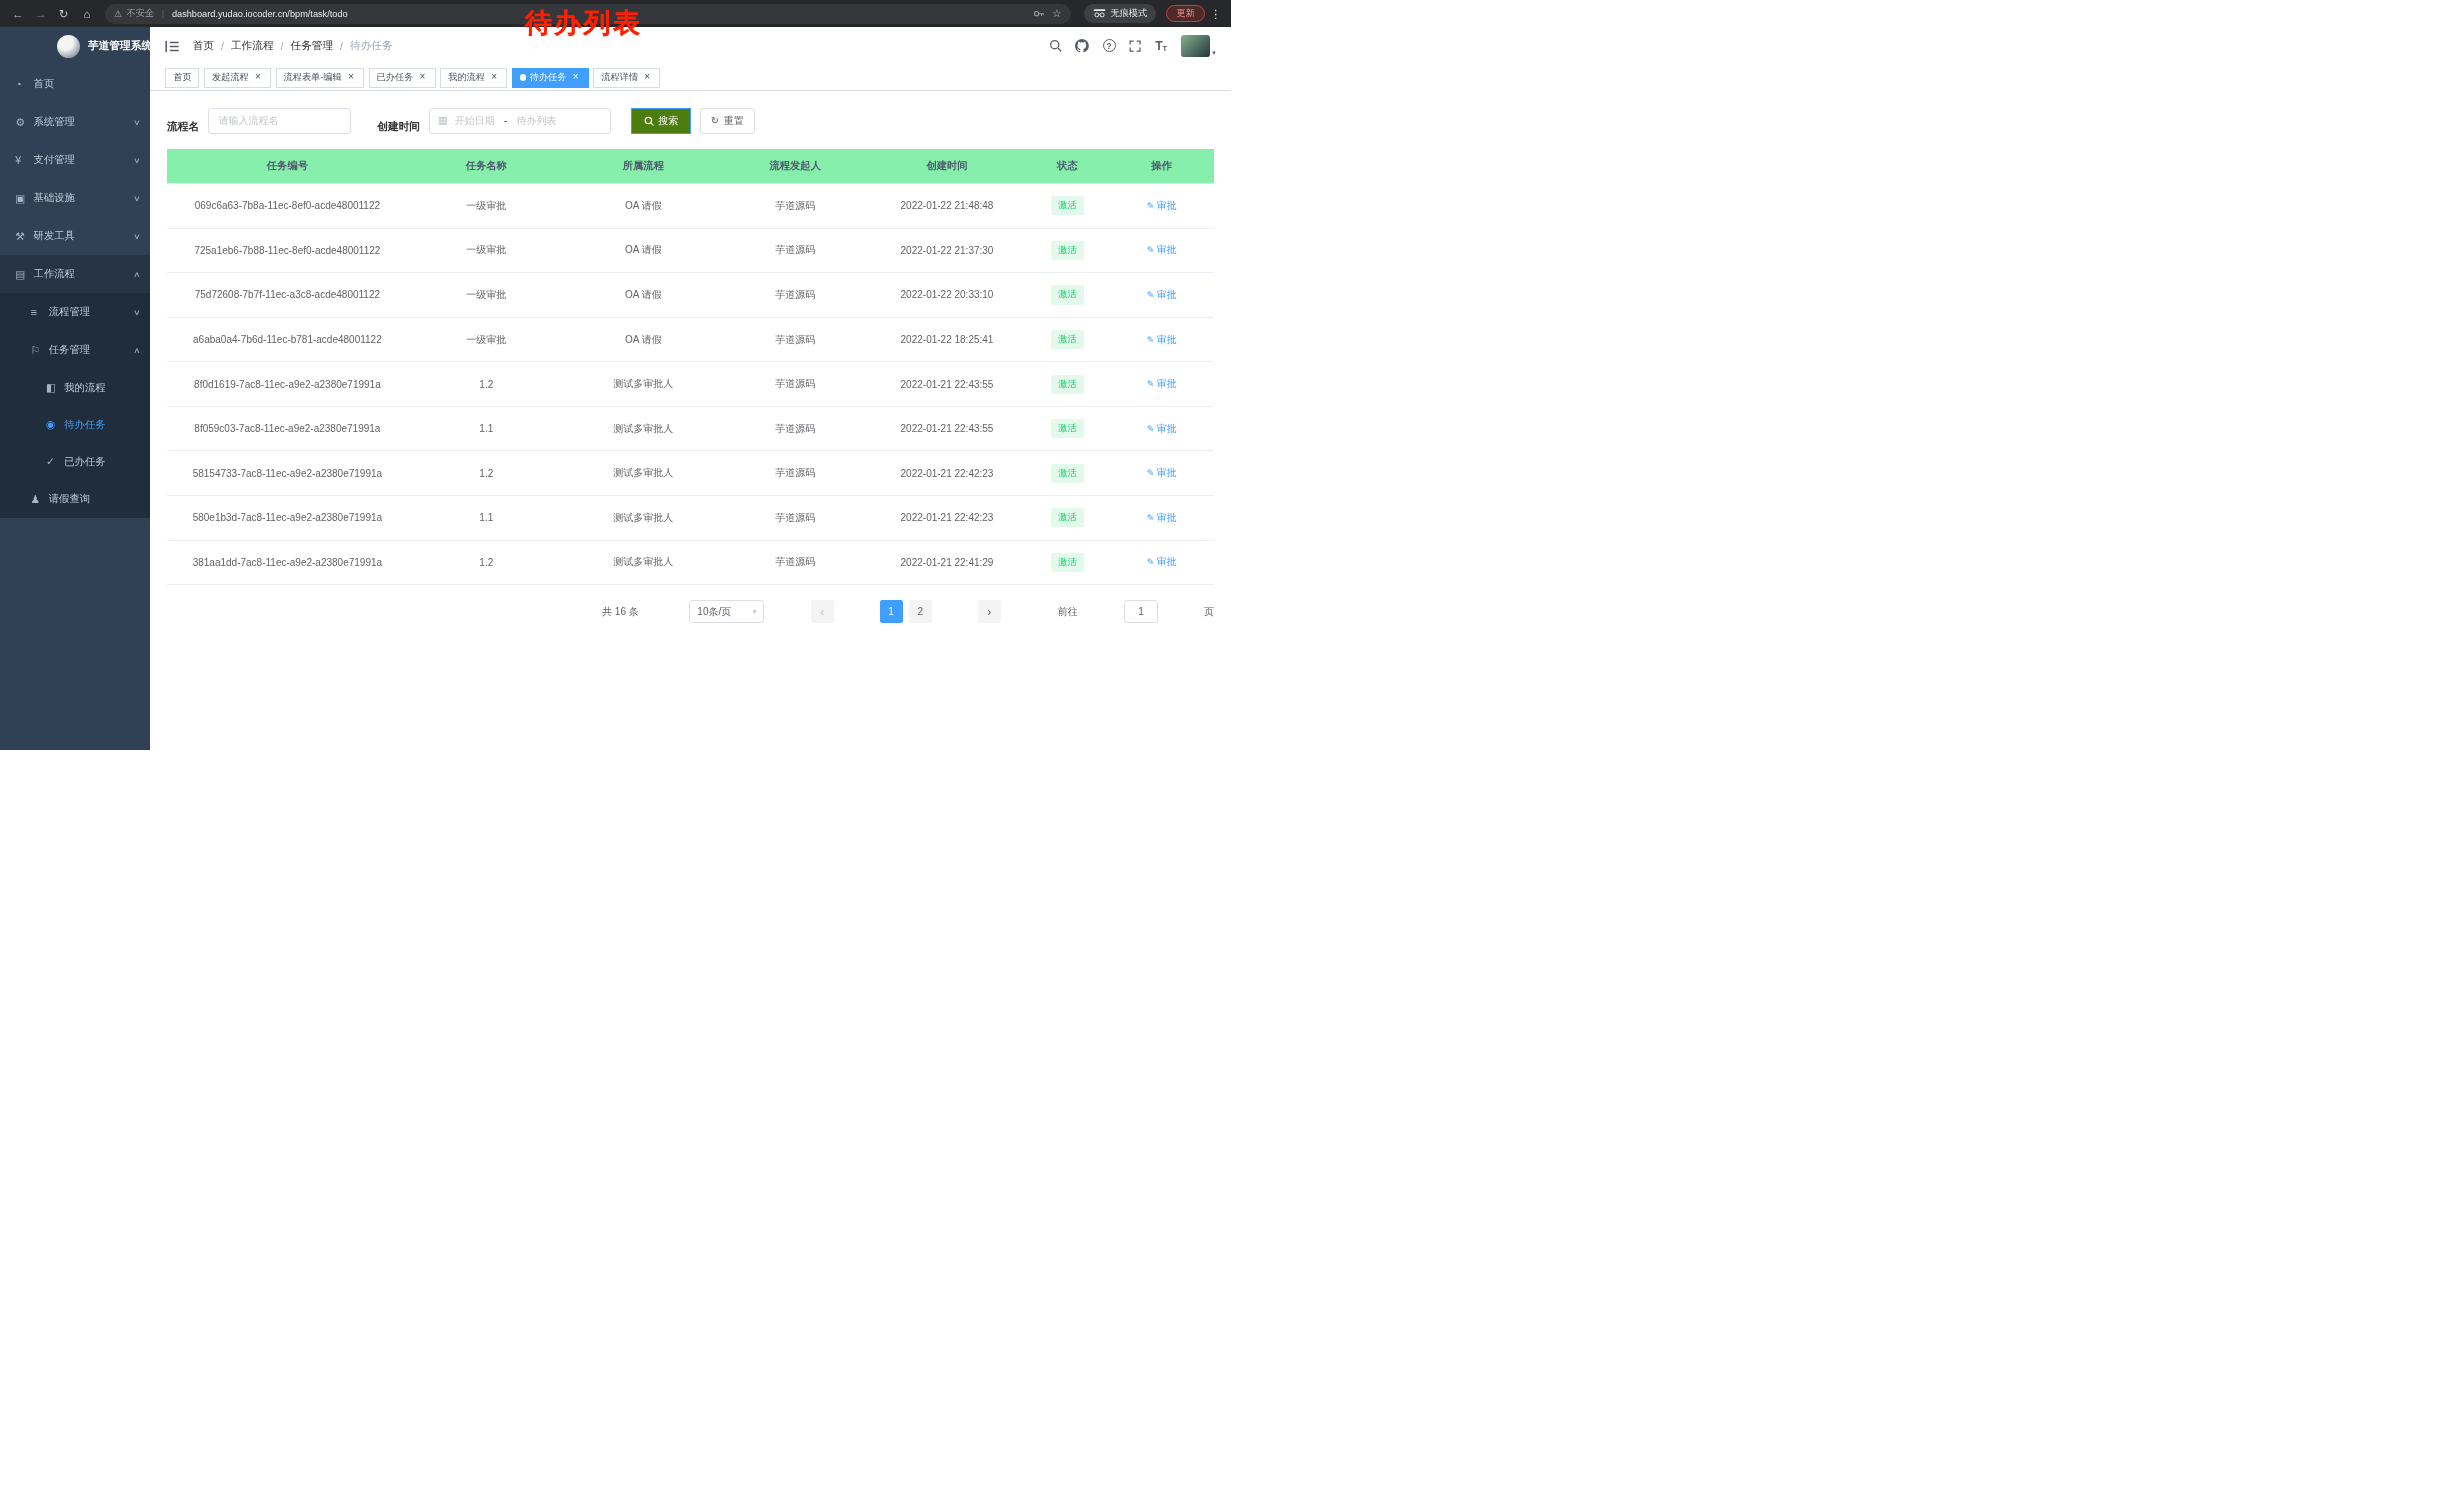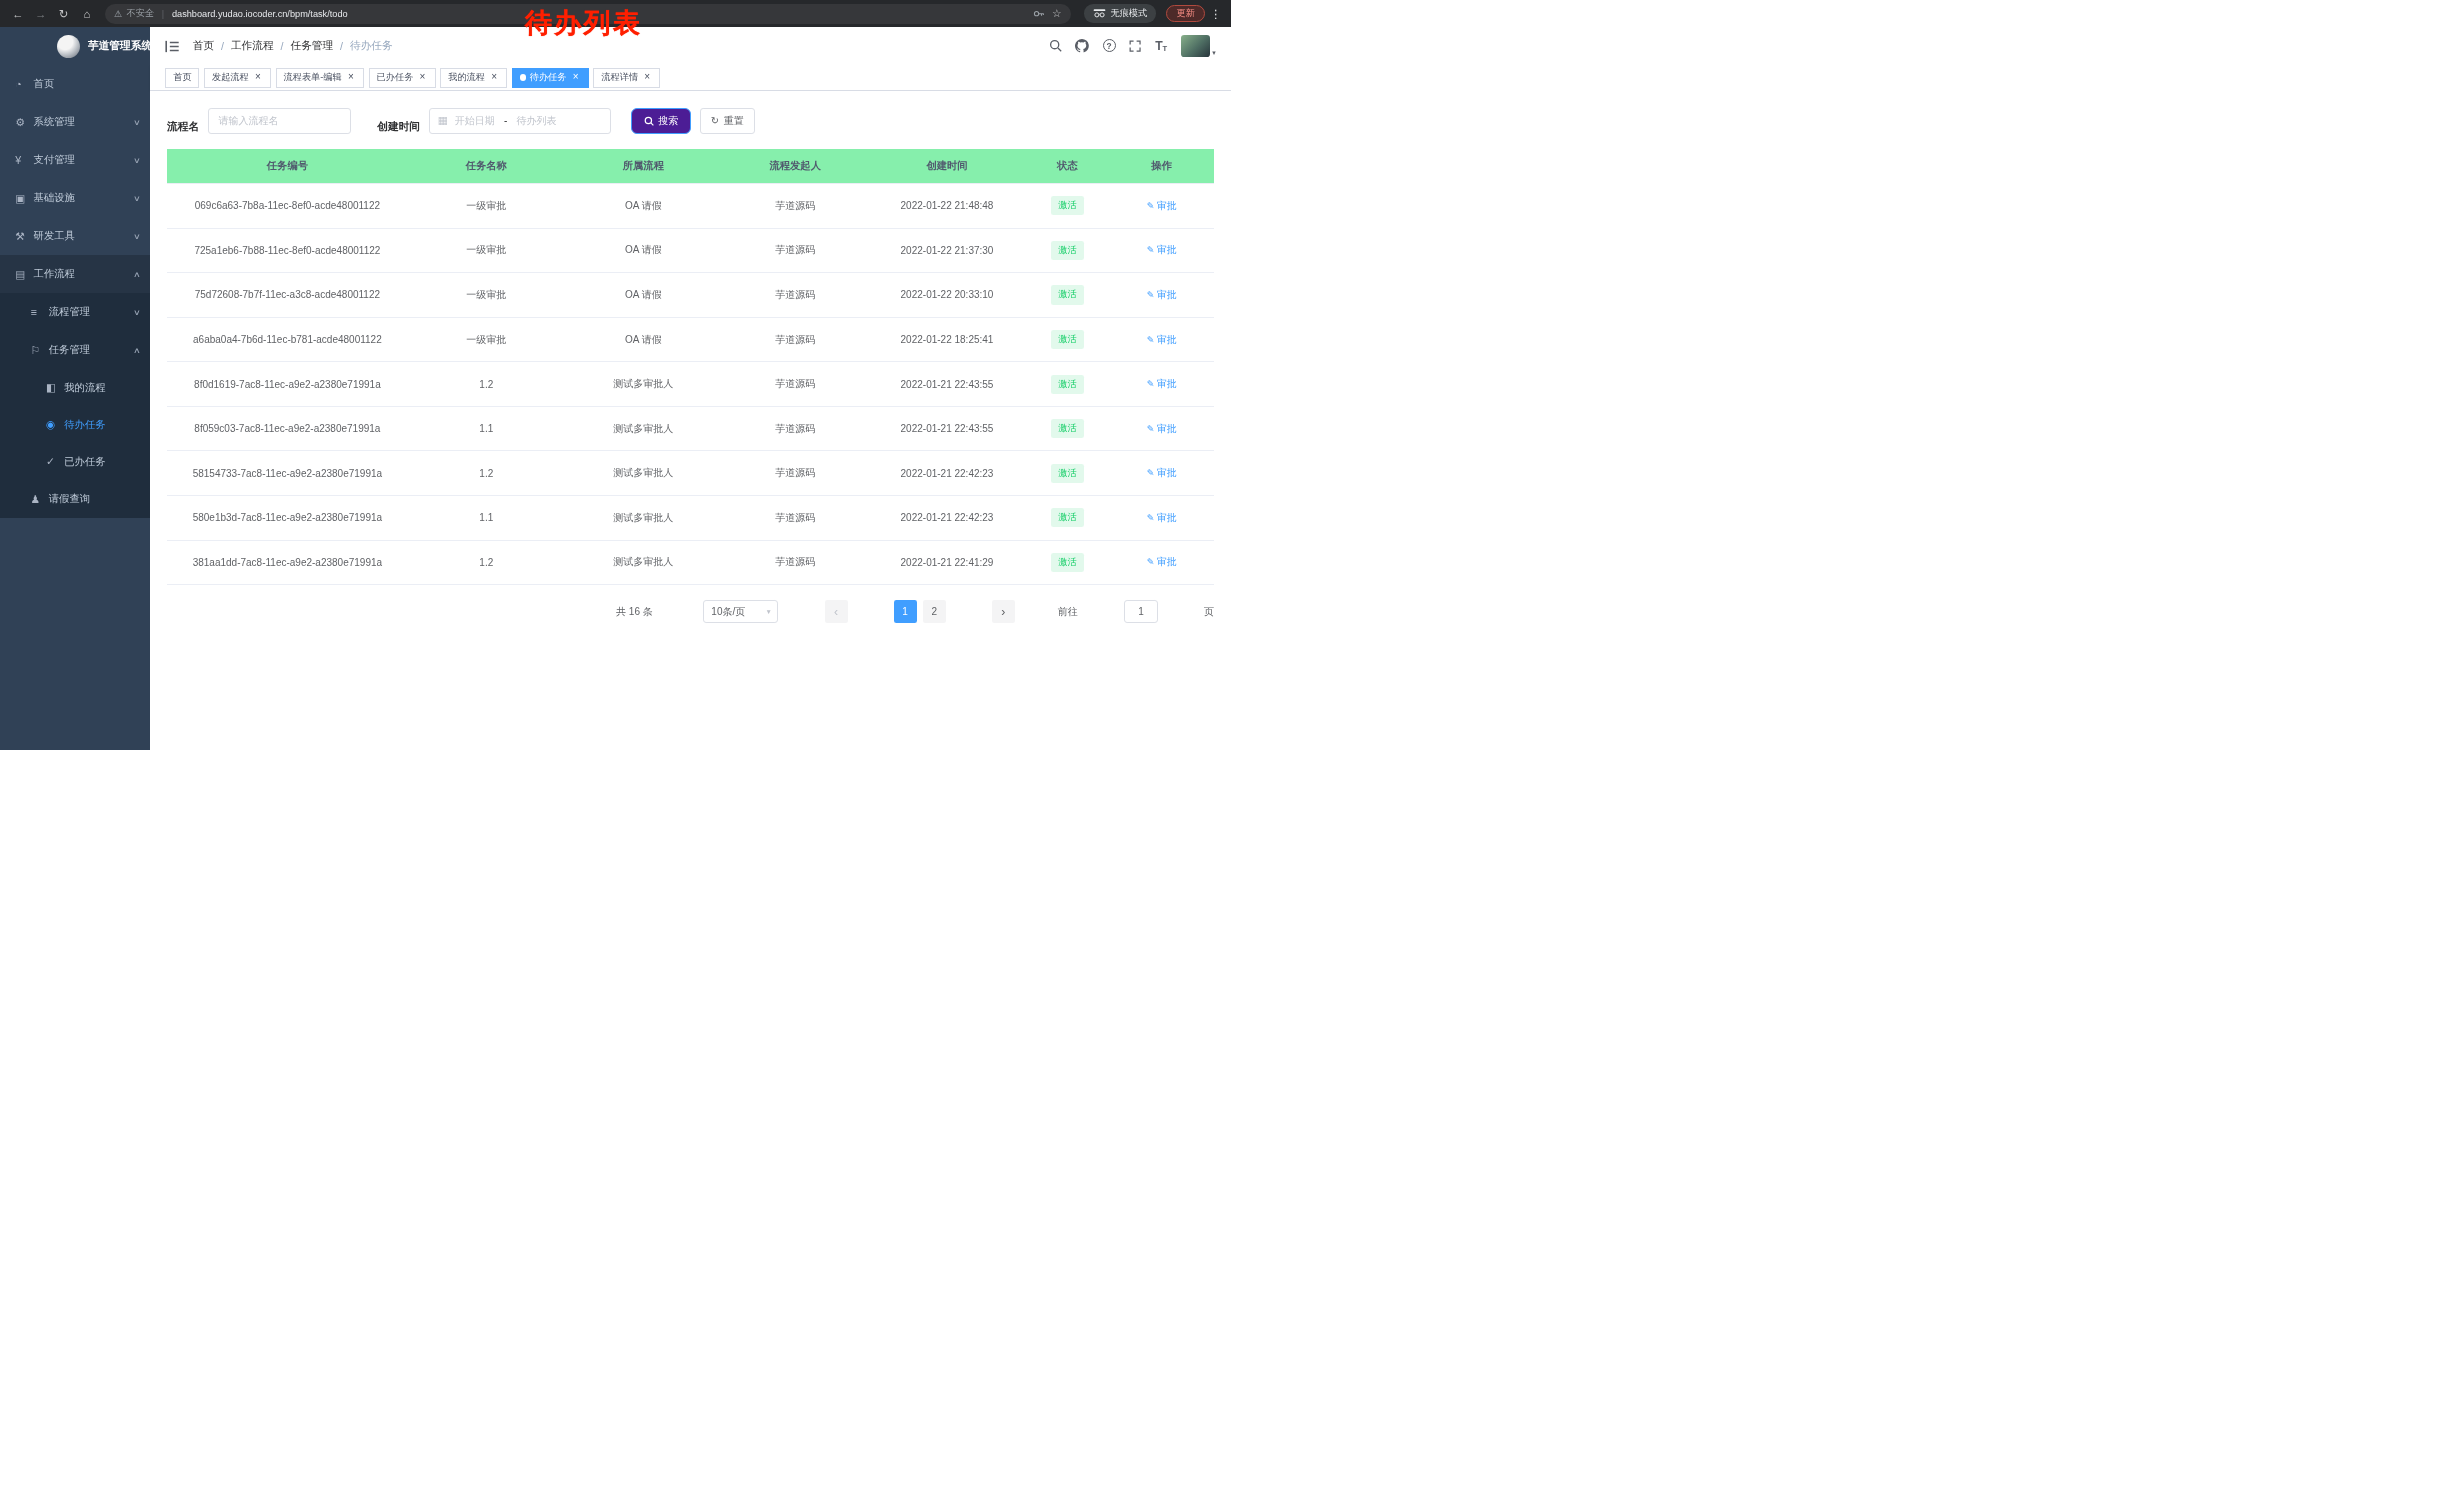--- a/index.html
+++ b/index.html
@@ -72,21 +72,21 @@
 
   .filters { display:flex; align-items:flex-end; margin:3.1px 0 15.3px; }
   .filter-label { font-size:10.7px; font-weight:bold; color:#303133; margin-right:9.2px; white-space:nowrap; }
   .ml32 { margin-left:26px; }
   .name-input { width:143px; height:26px; border:0.8px solid #dcdfe6; border-radius:3.1px; padding:0 9.2px; font-size:10px; color:#606266; outline:none; font-family:inherit; }
   .name-input::placeholder { color:#c0c4cc; }
   .date-range { width:182px; height:26px; border:0.8px solid #dcdfe6; border-radius:3.1px; display:flex; align-items:center; gap:6.9px; padding:0 7.6px; font-size:10px; cursor:pointer; }
   .cal { color:#c0c4cc; font-size:10.7px; }
   .date-ph { color:#c0c4cc; }
   .date-sep { color:#303133; padding:0 2.3px; }
-  .btn-primary { margin-left:20px; height:26px; padding:0 11.4px; background:#4c1d95; border:0.8px solid #409eff; color:#fff; border-radius:6px; font-size:10px; display:flex; align-items:center; gap:4.6px; cursor:pointer; font-family:inherit; }
+  .btn-primary { margin-left:20px; height:26px; padding:0 11.4px; background:#4d7c0f; border:0.8px solid #409eff; color:#fff; border-radius:0; font-size:10px; display:flex; align-items:center; gap:4.6px; cursor:pointer; font-family:inherit; }
   .btn-plain { margin-left:9.2px; height:26px; padding:0 10px; background:#fff; border:0.8px solid #dcdfe6; color:#606266; border-radius:3.1px; font-size:10px; display:flex; align-items:center; gap:4.6px; cursor:pointer; font-family:inherit; }
   .ref { font-size:10px; }
 
   
   table { width:100%; border-collapse:collapse; table-layout:fixed; font-size:10px; color:#606266; }
   thead th { background:#86efac; color:#515a6e; font-weight:bold; font-size:10.3px; padding:10px 4.6px; text-align:center; border-bottom:0.8px solid #ebeef5; white-space:nowrap; }
   tbody td { padding:12.2px 4.6px; text-align:center; border-bottom:0.8px solid #ebeef5; white-space:nowrap; overflow:hidden; }
   th:nth-child(1){width:23%} th:nth-child(2){width:15%} th:nth-child(3){width:15%}
   th:nth-child(4){width:14%} th:nth-child(5){width:15%} th:nth-child(6){width:8%} th:nth-child(7){width:10%}
   .status-tag { display:inline-block; padding:3.1px 7.6px; font-size:9.2px; color:#13ce66; background:rgba(19,206,102,.12); border-radius:2.3px; }
@@ -96,21 +96,21 @@
   
   .pagination { margin-top:15.3px; display:flex; justify-content:flex-end; align-items:center; font-size:10px; color:#606266;gap:40px; }
   .pg-total { margin-right:10.7px; }
   .pg-size { width:75px; height:23px; border:0.8px solid #dcdfe6; border-radius:3.1px; display:flex; align-items:center; justify-content:space-between; padding:0 6.9px; cursor:pointer; color:#606266; }
   .pg-caret { color:#c0c4cc; font-size:7.6px; }
   .pg-arrow, .page-btn { min-width:23px; height:23px; border:none; background:#f4f4f5; border-radius:2.3px; margin-left:6.1px; font-size:10px; color:#606266; cursor:pointer; font-family:inherit; display:flex; align-items:center; justify-content:center; }
   .pg-arrow { font-size:12.2px; }
   .pg-arrow.prev { color:#c0c4cc; }
   .pg-pages { display:flex; }
   .page-btn.active { background:#409eff; color:#fff; }
-  .pg-jump-label { margin-left:3px; }
+  .pg-jump-label { margin-left:17px; }
   .pg-jump-input { width:34px; height:23px; border:0.8px solid #dcdfe6; border-radius:3.1px; margin-left:6.1px; text-align:center; font-size:10px; color:#606266; outline:none; font-family:inherit; }
   .pg-jump-label.last { margin-left:6.1px; }
 </style>
 </head>
 <body>
 
 <div class="screen">
 
   <div class="chrome">
     <span class="nav-btn">←</span>

